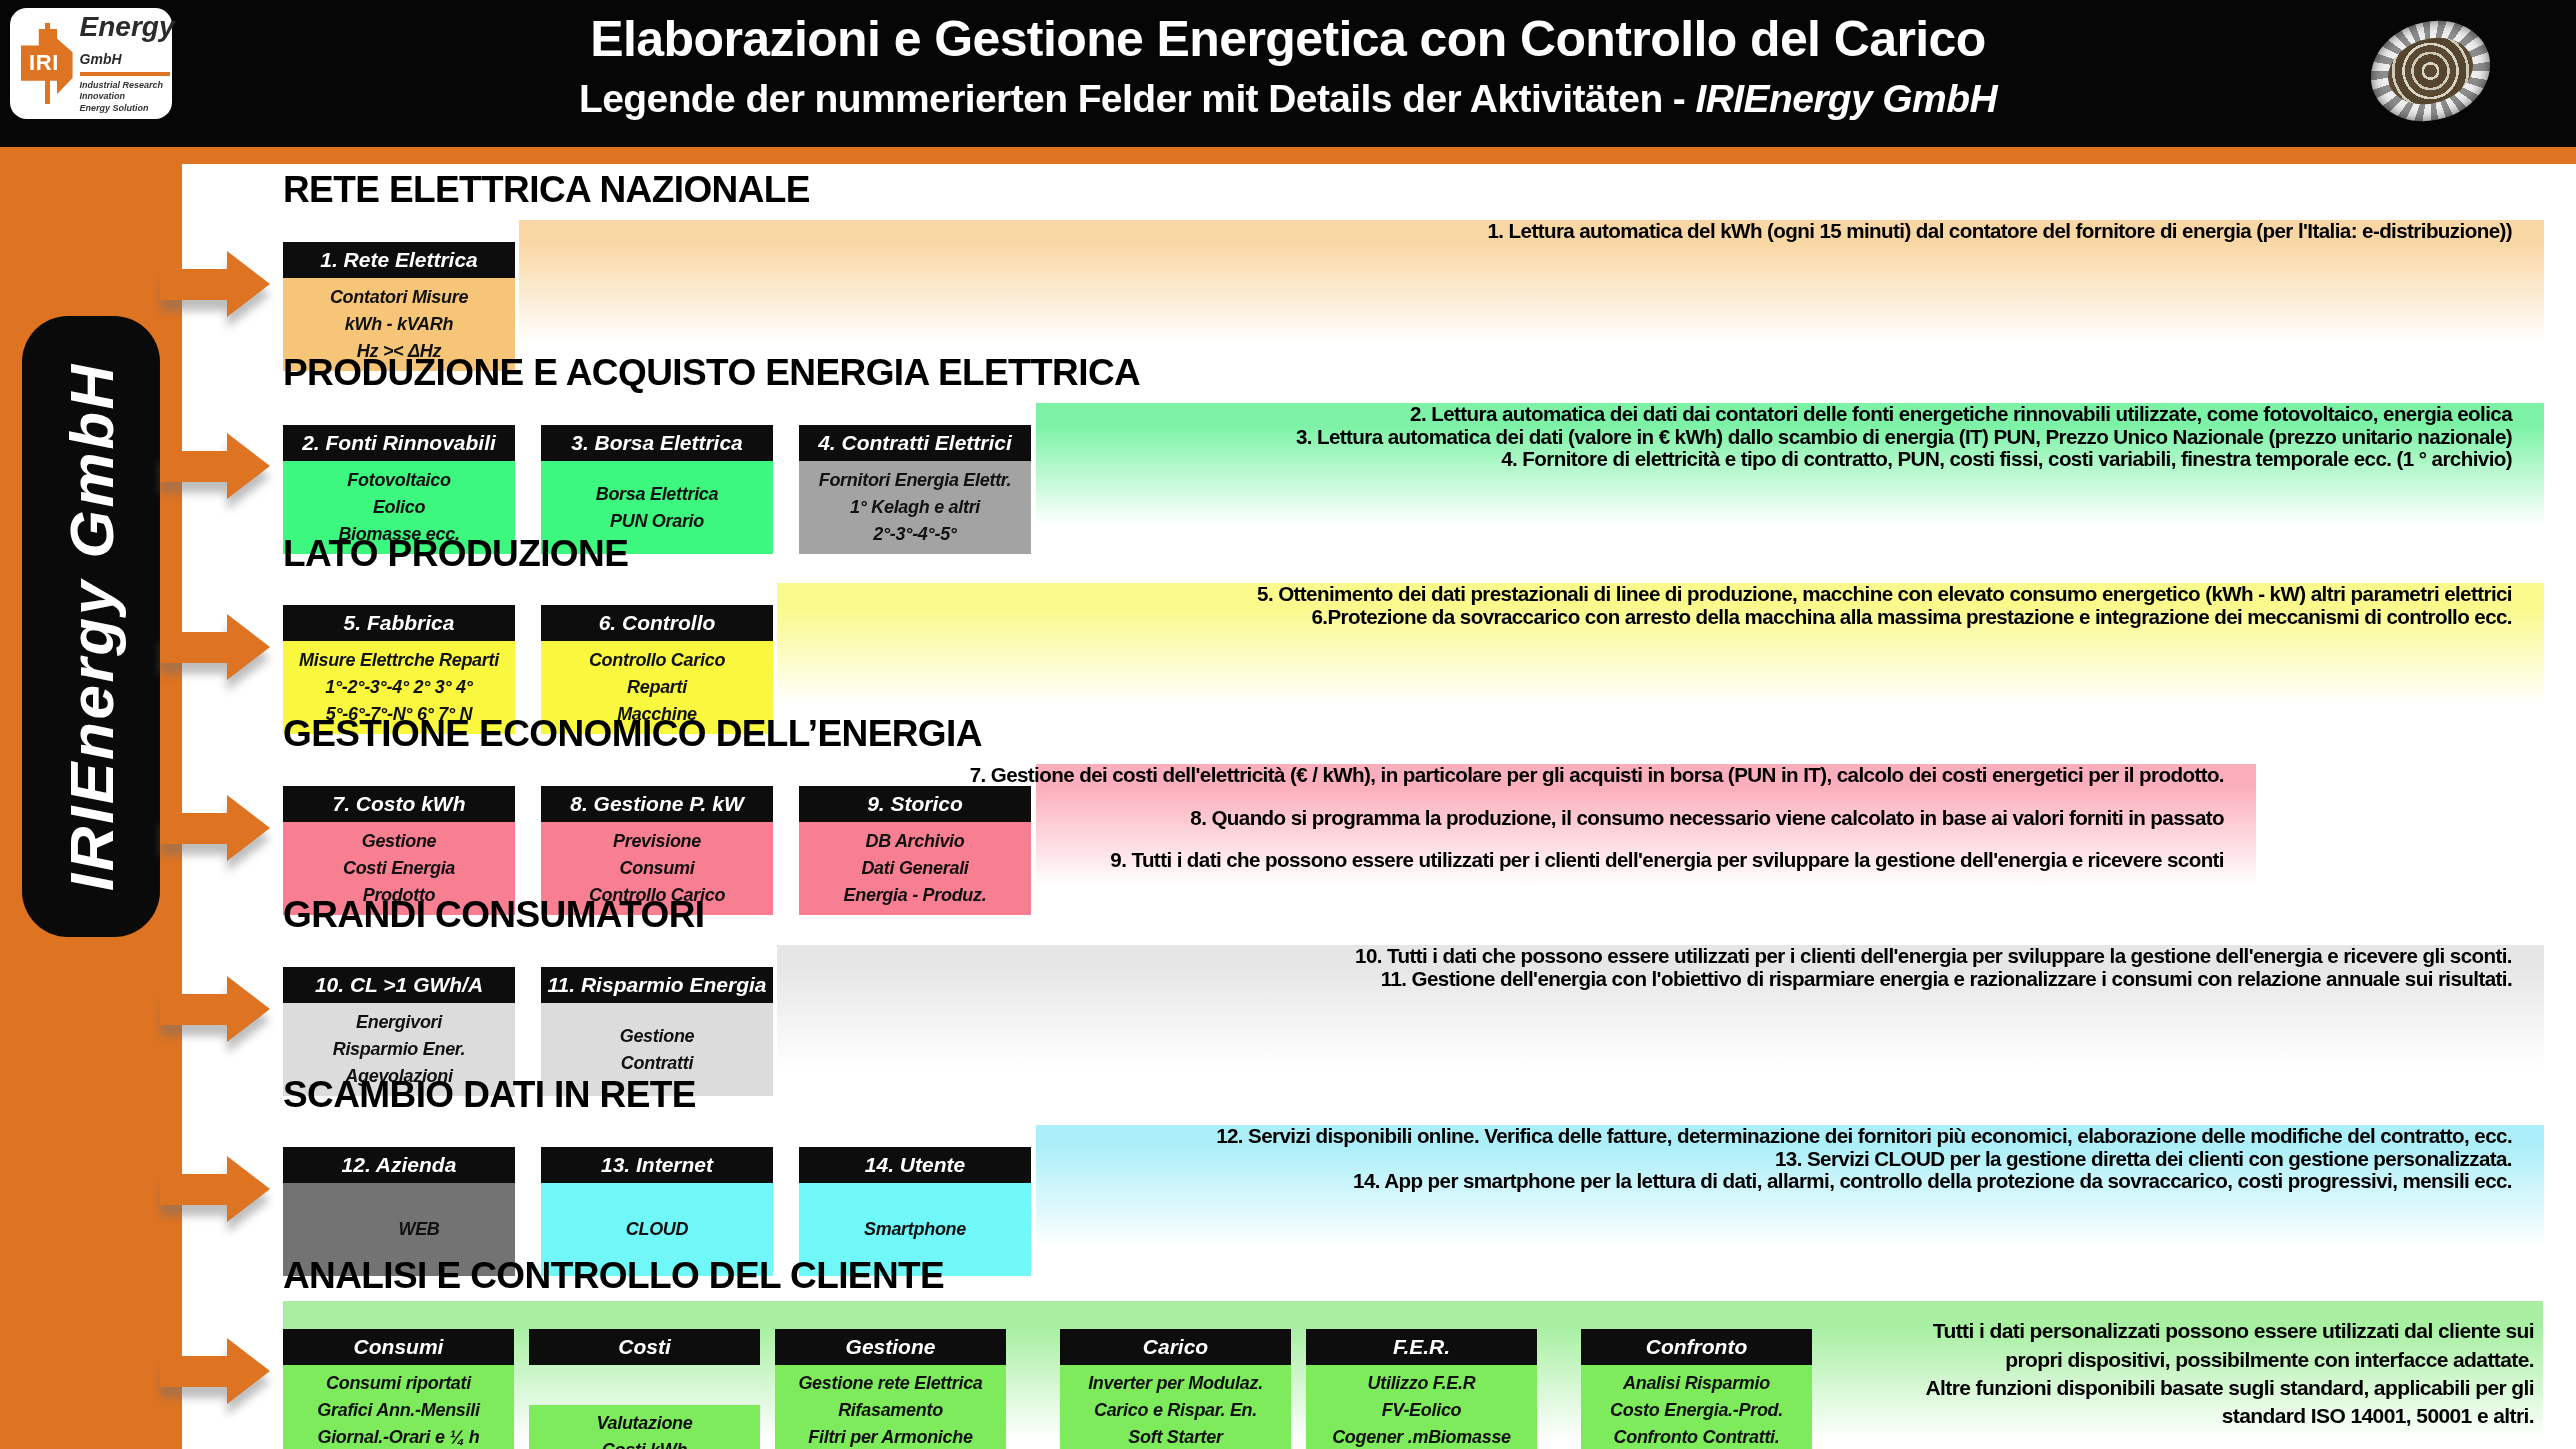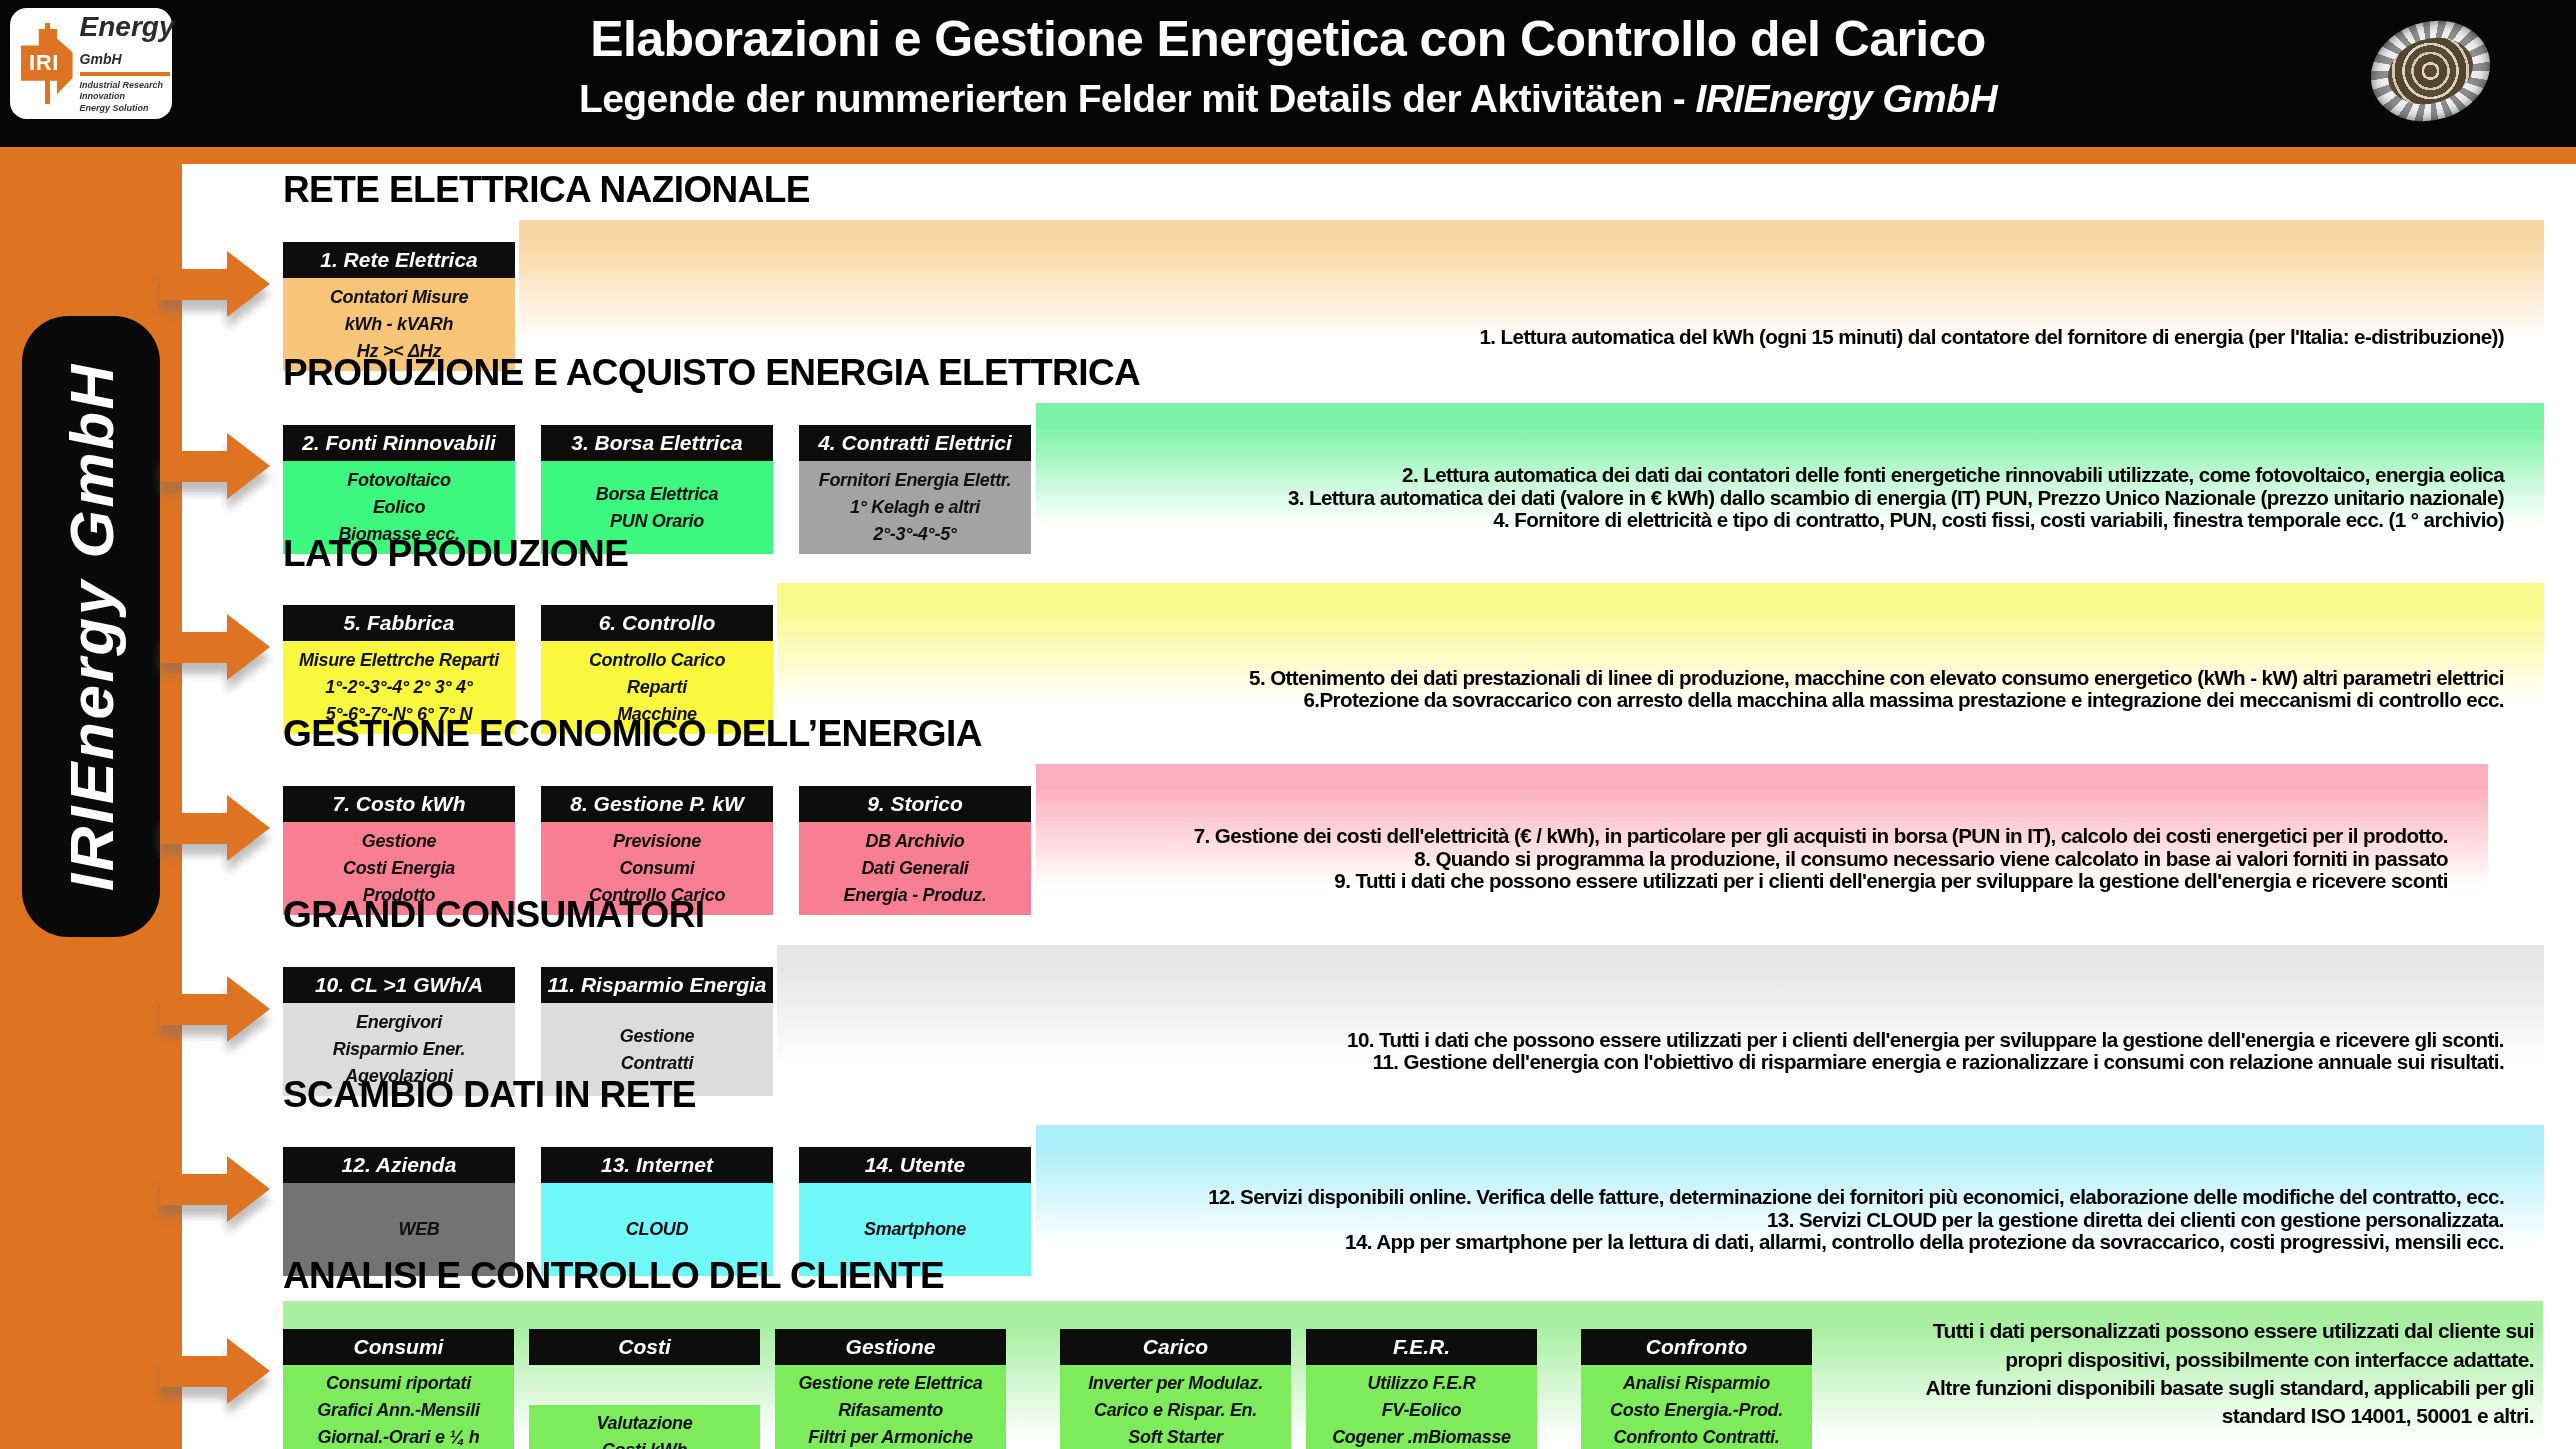--- a/index.html
+++ b/index.html
@@ -48,22 +48,22 @@
   
   .arrow{position:absolute;left:160px;display:flex;align-items:center;
     filter:drop-shadow(0 11.6px 4.5px rgba(110,110,110,.45));}
   .arrow-shaft{width:67px;height:31px;background:#DE7321;}
   .arrow-head{width:0;height:0;border-top:33px solid transparent;border-bottom:33px solid transparent;
     border-left:43px solid #DE7321;}
 
   
   .row-heading{position:absolute;color:#000;font-size:37px;font-weight:bold;letter-spacing:-0.6px;
     line-height:1;white-space:nowrap;}
-  .band{position:absolute;display:flex;flex-direction:column;justify-content:flex-end;
-    align-items:flex-end;padding-right:40px;box-sizing:border-box;}
+  .band{position:absolute;display:flex;flex-direction:column;justify-content:flex-start;
+    align-items:flex-end;padding-right:32px;box-sizing:border-box;}
   .desc-line{font-size:20.6px;font-weight:bold;letter-spacing:-0.6px;color:#000;white-space:nowrap;line-height:1.1;}
   .box{position:absolute;width:232px;height:129px;}
   .box-w358{width:231px;}
   .box-title{height:36px;background:#0d0d0d;color:#ffffff;display:flex;align-items:center;justify-content:center;
     font-size:21px;font-weight:bold;font-style:italic;white-space:nowrap;margin-top:22px;}
   .box-body{height:93px;display:flex;align-items:center;justify-content:center;text-align:center;
     font-size:18px;font-weight:bold;font-style:italic;letter-spacing:-0.3px;color:#111;
     white-space:pre-line;line-height:1.5;}
   .r7-desc-wrap{position:absolute;right:9px;top:0;height:100%;width:728px;display:flex;
     align-items:center;justify-content:flex-end;}
@@ -178,21 +178,21 @@
 5°-6°-7°-N°  6°  7°  N</div>
 </div>
 <div class="box" style="left:541px;top:583px">
   <div class="box-title">6. Controllo</div>
   <div class="box-body" style="background: rgb(250, 248, 62);">Controllo Carico
 Reparti
 Macchine</div>
 </div>
 
 <div class="row-heading" style="left:283px;top:715px">GESTIONE ECONOMICO DELL’ENERGIA</div>
-<div class="band" style="left: 1036px; top: 764px; width: 1452px; height: 129px; background: linear-gradient(rgb(251, 175, 188) 0%, rgb(251, 175, 188) 18%, rgb(255, 255, 255) 95%);">
+<div class="band" style="left: 1036px; top: 764px; width: 1220px; height: 129px; background: linear-gradient(rgb(251, 175, 188) 0%, rgb(251, 175, 188) 18%, rgb(255, 255, 255) 95%); gap: 20px;">
   <div class="desc-line">7. Gestione dei costi dell'elettricità (€ / kWh), in particolare per gli acquisti in borsa (PUN in IT), calcolo dei costi energetici per il prodotto.</div>
   <div class="desc-line">8. Quando si programma la produzione, il consumo necessario viene calcolato in base ai valori forniti in passato</div>
   <div class="desc-line">9. Tutti i dati che possono essere utilizzati per i clienti dell'energia per sviluppare la gestione dell'energia e ricevere sconti</div>
 </div>
 <div class="box" style="left:283px;top:764px">
   <div class="box-title">7. Costo kWh</div>
   <div class="box-body" style="background: rgb(248, 126, 145);">Gestione
 Costi Energia
 Prodotto</div>
 </div>

